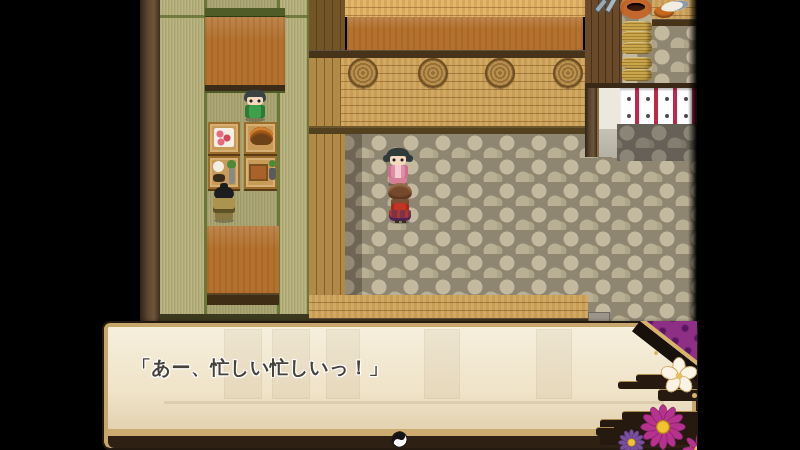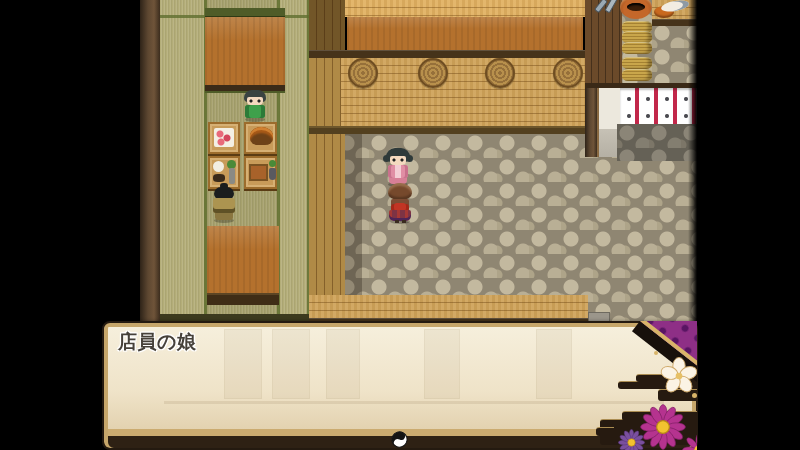--- a/index.html
+++ b/index.html
@@ -226,21 +226,21 @@
     <div style="left:16px;top:37px;width:4px;height:3px;background:#3a2a20;"></div>
   </div>
 
   <div class="dialog">
     <div class="wm" style="left:120px;top:6px;width:38px;height:70px;"></div>
     <div class="wm" style="left:168px;top:6px;width:38px;height:70px;"></div>
     <div class="wm" style="left:222px;top:6px;width:34px;height:70px;"></div>
     <div class="wm" style="left:320px;top:6px;width:36px;height:70px;"></div>
     <div class="wm" style="left:432px;top:6px;width:36px;height:70px;"></div>
     <div class="wmline" style="left:60px;top:78px;width:500px;height:3px;"></div>
-    <div class="dtext" style="left:14px;top:6px;">店員の娘</div>
+    <div class="dtext" style="left:28px;top:32px;">「あー、忙しい忙しいっ！」</div>
   </div>
 
   <div class="deco">
     <div class="cloud" style="left:22px;top:60px;width:79px;height:8px;"></div>
     <div class="cloud" style="left:40px;top:53px;width:61px;height:8px;"></div>
     <div class="cloud" style="left:62px;top:68px;width:39px;height:12px;"></div>
     <div class="cloud" style="left:4px;top:98px;width:97px;height:26px;"></div>
     <div class="cloud" style="left:26px;top:90px;width:75px;height:10px;"></div>
     <div class="cloud" style="left:0;top:106px;width:18px;height:9px;"></div>
     <div class="fband"></div>

